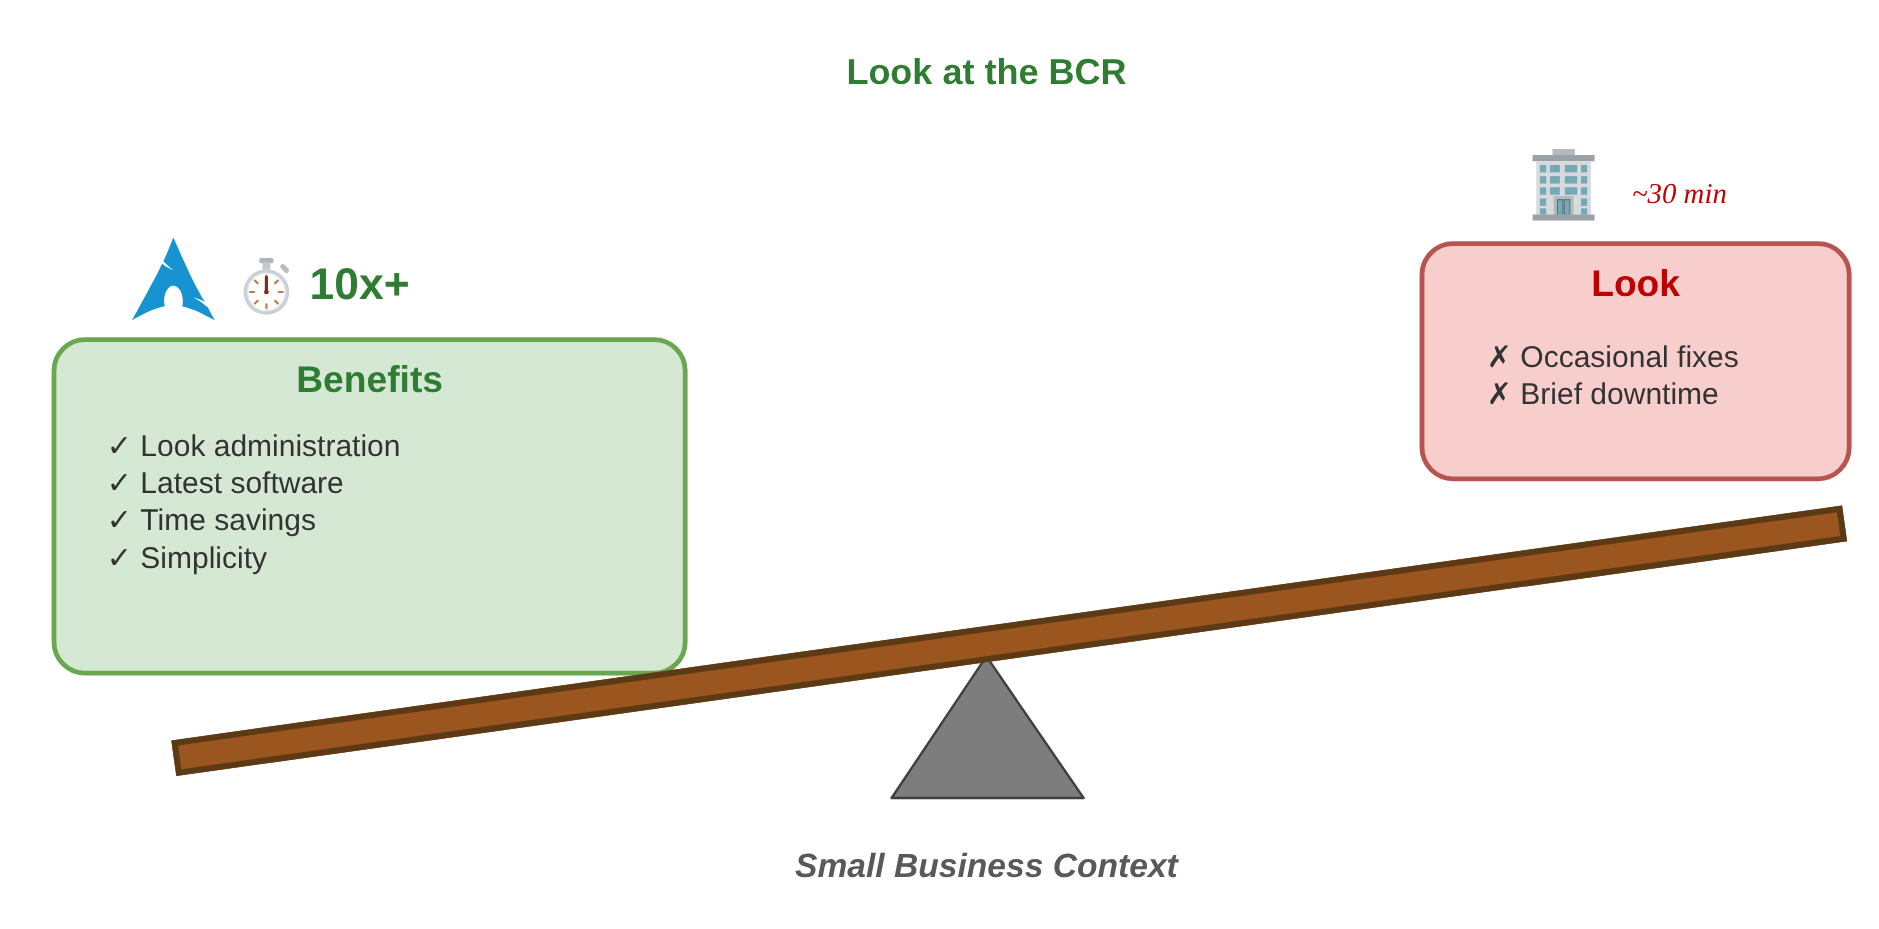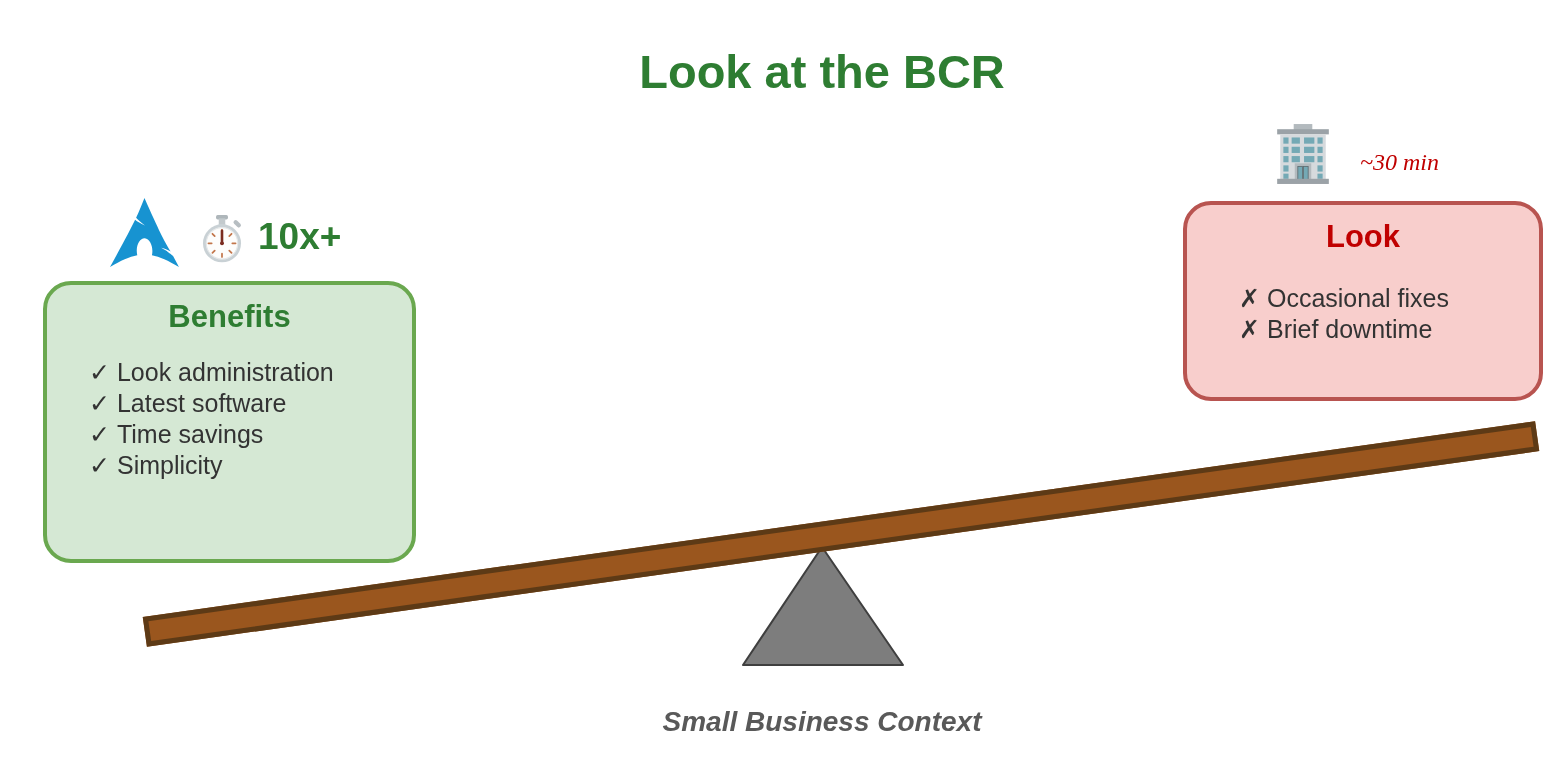--- a/index.html
+++ b/index.html
@@ -22,21 +22,21 @@
   body {
     font-family: "Liberation Sans", sans-serif;
     width: 1566px; height: 774px;
     position: relative; overflow: hidden;
   }
   .canvas { position: absolute; inset: 0; }
 
   .main-title {
     position: absolute; top: 44px; left: 822px;
     transform: translateX(-50%);
-    font-size: 47px; font-weight: bold; color: var(--title-green);
+    font-size: 30px; font-weight: bold; color: var(--title-green);
     white-space: nowrap;
   }
 
   
   .left-badge { position: absolute; left: 110px; top: 198px; display: flex; align-items: center; }
   .arch-logo { width: 70px; height: 70px; }
   .stopwatch { width: 48px; height: 50px; margin-left: 18px; margin-top: 12px; }
   .multiplier {
     font-size: 37px; font-weight: bold; color: var(--title-green);
     margin-left: 12px; margin-top: 8px; white-space: nowrap;
@@ -47,21 +47,21 @@
   .building { width: 62px; height: 60px; }
   .duration {
     font-size: 24px; font-style: italic; color: var(--cost-red);
     margin-left: 26px; margin-top: 16px; white-space: nowrap;
   }
 
   .card {
     position: absolute; border-radius: 28px;
   }
   .card.benefits {
-    left: 43px; top: 281px; width: 373px; height: 282px;
+    left: 43px; top: 281px; width: 530px; height: 282px;
     background: var(--benefit-fill); border: 4px solid var(--benefit-border);
   }
   .card.costs {
     left: 1183px; top: 201px; width: 360px; height: 200px;
     background: var(--cost-fill); border: 4px solid var(--cost-border);
   }
   .card-title {
     text-align: center; font-weight: bold; margin-top: 14px;
     font-size: 31px;
   }

